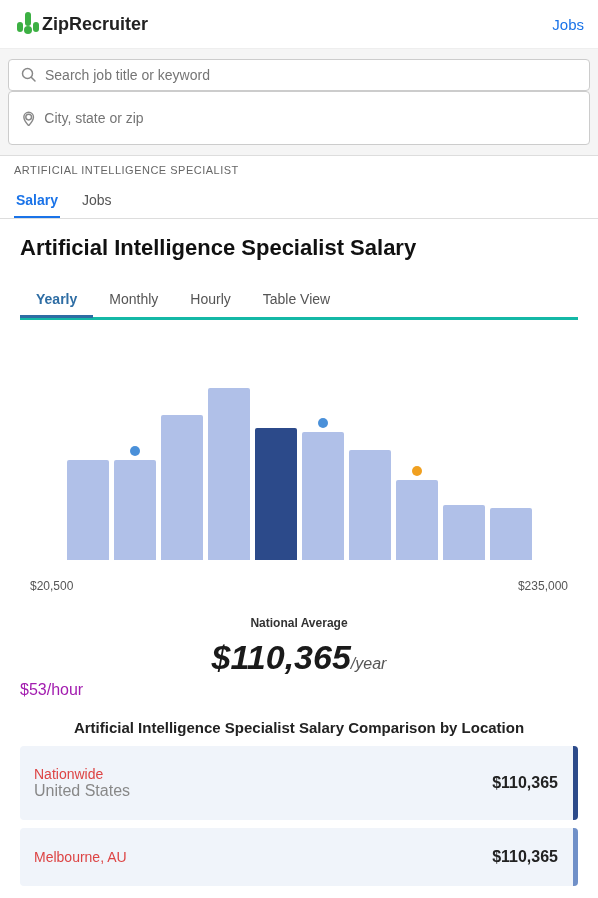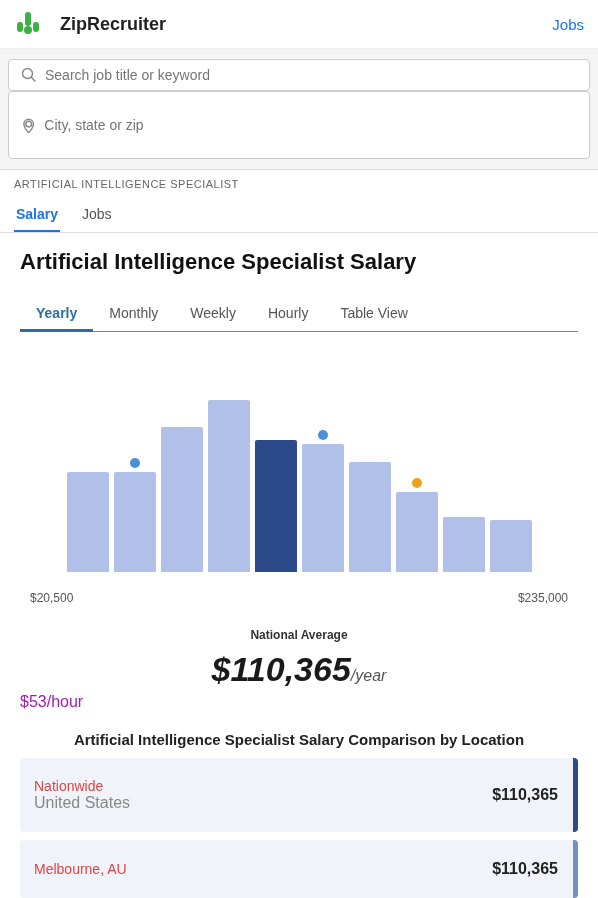--- a/index.html
+++ b/index.html
@@ -1,45 +1,45 @@
 <!DOCTYPE html>
 <html><head>
   <meta charset="utf-8">
   <style>
     * { box-sizing: border-box; margin: 0; padding: 0; }
     body { font-family: Arial, sans-serif; background: #fff; width: 598px; font-size: 14px; color: #333; }
 
     
     .header { display: flex; align-items: center; justify-content: space-between; padding: 10px 14px; border-bottom: 1px solid #eee; }
-    .logo { display: flex; align-items: center; gap: 18px; font-size: 18px; font-weight: bold; color: #222; }
+    .logo { display: flex; align-items: center; gap: 0; font-size: 18px; font-weight: bold; color: #222; }
     .logo-icon { width: 28px; height: 28px; }
     .header-jobs { color: #1a73e8; font-size: 15px; cursor: pointer; }
 
     
     .search-bar { display: flex; padding: 10px 0; background: #f5f5f5; border-bottom: 1px solid #ddd; flex-direction: column; }
     .search-input-wrap { display: flex; align-items: center; background: #fff; border: 1px solid #ccc; border-radius: 4px; padding: 7px 12px; flex: 1; margin: 0 8px; gap: 8px; }
     .search-input-wrap input { border: none; outline: none; font-size: 14px; color: #555; width: 100%; background: transparent; }
-    .location-input-wrap { display: flex; align-items: center; background: #fff; border: 1px solid #ccc; border-radius: 4px; padding: 25px 12px; flex: 1; margin: 0 8px; gap: 8px; }
+    .location-input-wrap { display: flex; align-items: center; background: #fff; border: 1px solid #ccc; border-radius: 4px; padding: 18px 12px; flex: 1; margin: 0 8px; gap: 8px; }
     .location-input-wrap input { border: none; outline: none; font-size: 14px; color: #555; width: 100%; background: transparent; }
     .search-icon-svg { color: #888; flex-shrink: 0; }
 
     
     .breadcrumb { padding: 8px 14px; font-size: 11px; color: #666; letter-spacing: 0.5px; }
 
     
     .page-nav { display: flex; padding: 0 14px; border-bottom: 1px solid #ddd; gap: 20px; }
     .page-nav-item { padding: 8px 2px; font-size: 14px; cursor: pointer; color: #555; }
     .page-nav-item.active { color: #1a73e8; border-bottom: 2px solid #1a73e8; font-weight: bold; }
 
     
     .main { padding: 16px 20px; }
     .page-title { font-size: 22px; font-weight: bold; color: #111; margin-bottom: 20px; }
 
     
-    .salary-tabs { display: flex; gap: 0; border-bottom: 1px solid #14b8a6; margin-bottom: 20px; }
+    .salary-tabs { display: flex; gap: 0; border-bottom: 3px solid #14b8a6; margin-bottom: 20px; }
     .salary-tab { padding: 10px 16px; font-size: 14px; cursor: pointer; color: #555; position: relative; }
     .salary-tab.active { color: #2e6da4; font-weight: bold; }
     .salary-tab.active::after { content: ''; position: absolute; bottom: -1px; left: 0; right: 0; height: 3px; background: #2e6da4; }
     .bar-wrap { display: flex; flex-direction: column; align-items: center; position: relative; }
     .bar { border-radius: 2px 2px 0 0; }
     .bar.highlight { background: #2c4a8a; }
     .bar.normal { background: #b0c0e8; }
     .dot { width: 10px; height: 10px; border-radius: 50%; position: absolute; }
     .dot-blue { background: #4a90d9; }
     .dot-orange { background: #f0a020; }
@@ -109,21 +109,20 @@
   <div class="page-nav-item">Jobs</div>
 </div>
 
 <div class="main">
 
   <div class="page-title">Artificial Intelligence Specialist Salary</div>
 
   <div class="salary-tabs">
     <div class="salary-tab active">Yearly</div>
     <div class="salary-tab">Monthly</div>
-    <div class="salary-tab">Weekly</div>
     <div class="salary-tab">Hourly</div>
     <div class="salary-tab">Table View</div>
   </div>
 
   <div class="chart-container">
     <div style="display:flex; align-items:flex-end; justify-content:center; height:220px; gap:5px; padding: 0 10px; position:relative;">
 
       <div class="bar-wrap" style="position:relative;">
         <div class="bar normal" style="width:42px; height:100px;"></div>
       </div>

